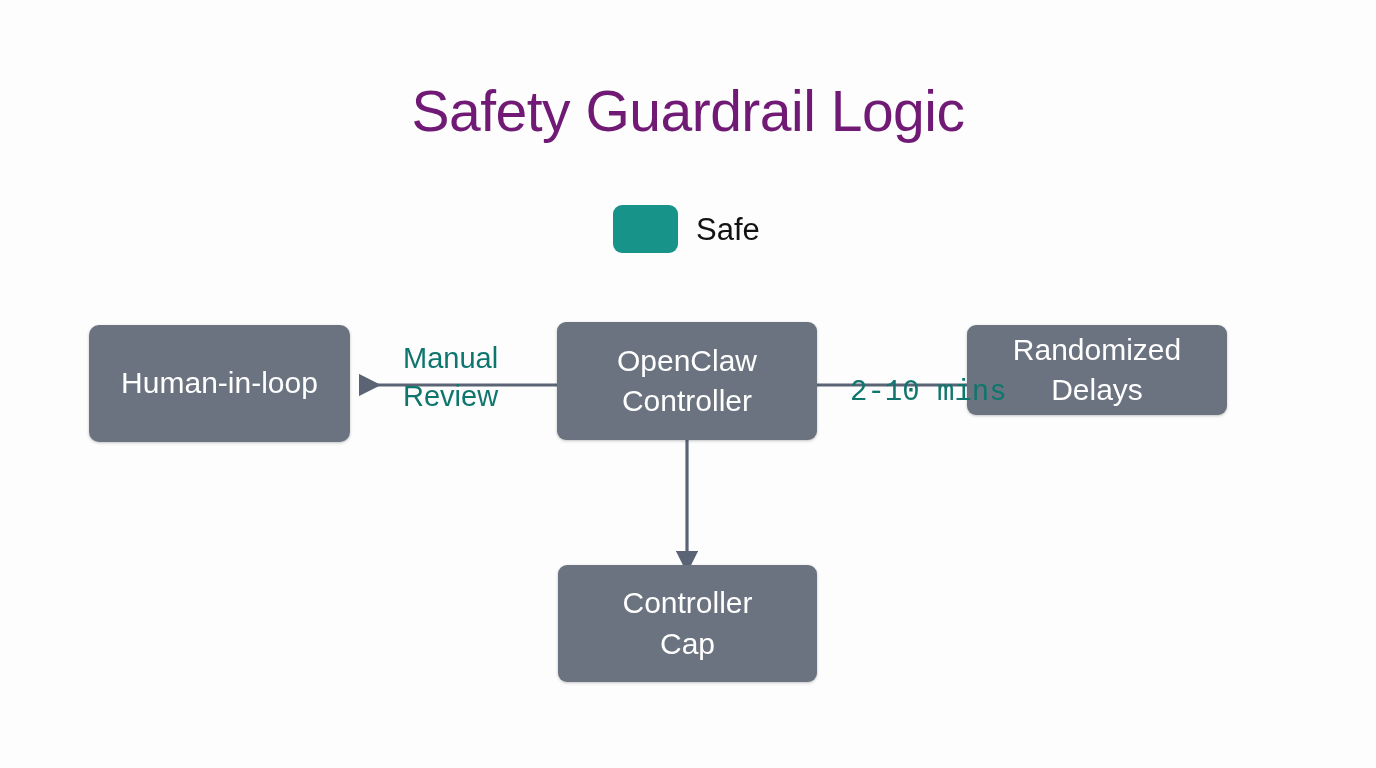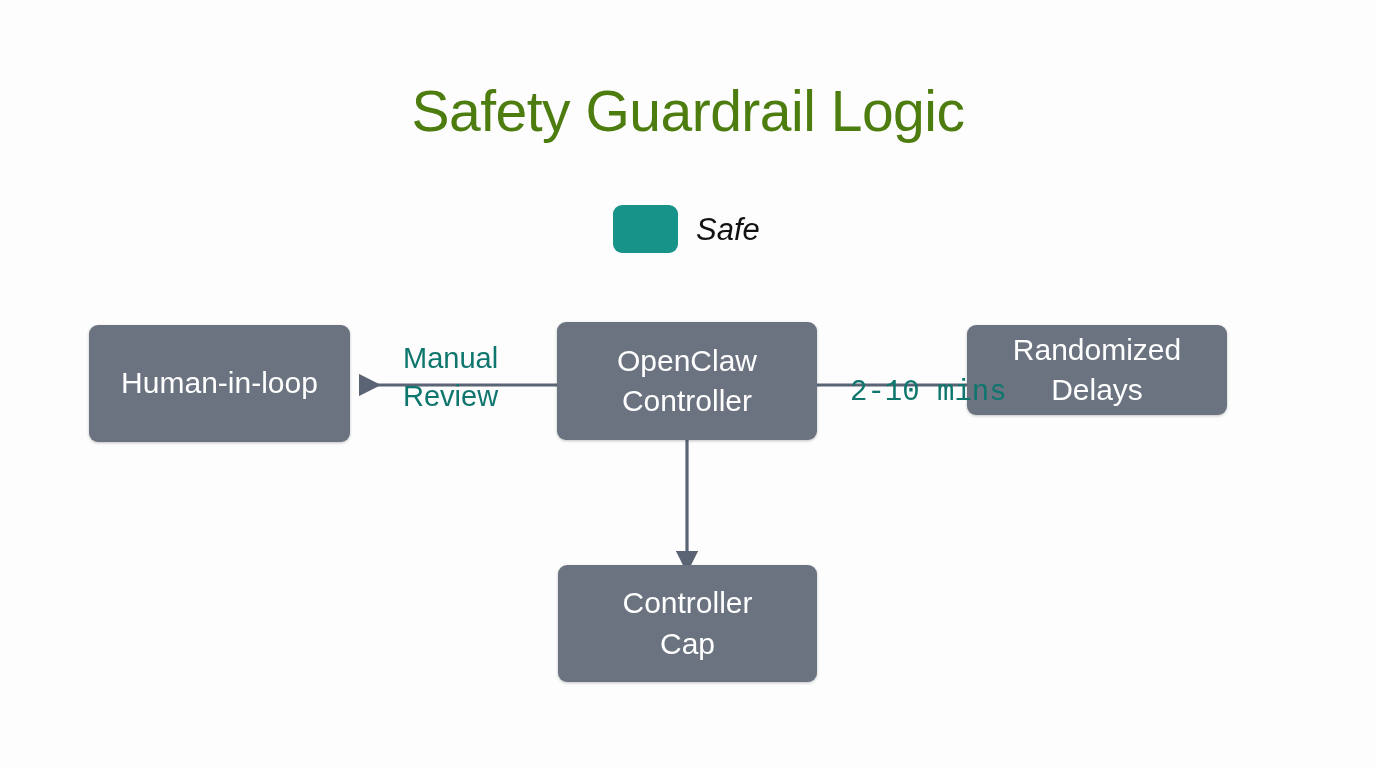--- a/index.html
+++ b/index.html
@@ -26,21 +26,21 @@
   }
 
   .diagram-title {
     position: absolute;
     left: 0;
     top: 78px;
     width: 1376px;
     text-align: center;
     font-size: 57px;
     font-weight: 400;
-    color: #4d7c0f;
+    color: #701a75;
     letter-spacing: -0.5px;
     white-space: nowrap;
   }
 
   .legend {
     position: absolute;
     left: 613px;
     top: 205px;
     display: flex;
     align-items: center;
@@ -50,21 +50,20 @@
     width: 65px;
     height: 48px;
     border-radius: 9px;
     background: #18938a;
   }
   .legend-label {
     font-size: 31px;
     color: #121212;
     line-height: 1;
     white-space: nowrap;
-    font-style: italic;
   }
 
   .node {
     position: absolute;
     box-sizing: border-box;
     background: #6b7380;
     border-radius: 9px;
     display: flex;
     align-items: center;
     justify-content: center;
@@ -73,21 +72,21 @@
     line-height: 1.34;
     text-align: center;
     box-shadow: 0 1px 3px rgba(40,44,52,0.28);
   }
   .node-label {
     display: block;
     padding: 0 10px;
     white-space: pre-line;
   }
 
-  #node-human      { left: 89px;   top: 325px; width: 261px; height: 117px; }
+  #node-human      { left: 89px;   top: 325px; width: 261px; height: 117px; border-radius: 10px; }
   #node-controller { left: 557px;  top: 322px; width: 260px; height: 118px; justify-content: center; }
   #node-delays     { left: 967px; top: 325px; width: 260px; height: 90px; }
   #node-cap        { left: 558px;  top: 565px; width: 259px; height: 117px; }
 
   .edge-label {
     position: absolute;
     font-size: 29px;
     color: #0f766e;
     line-height: 1.3;
     white-space: pre-line;

